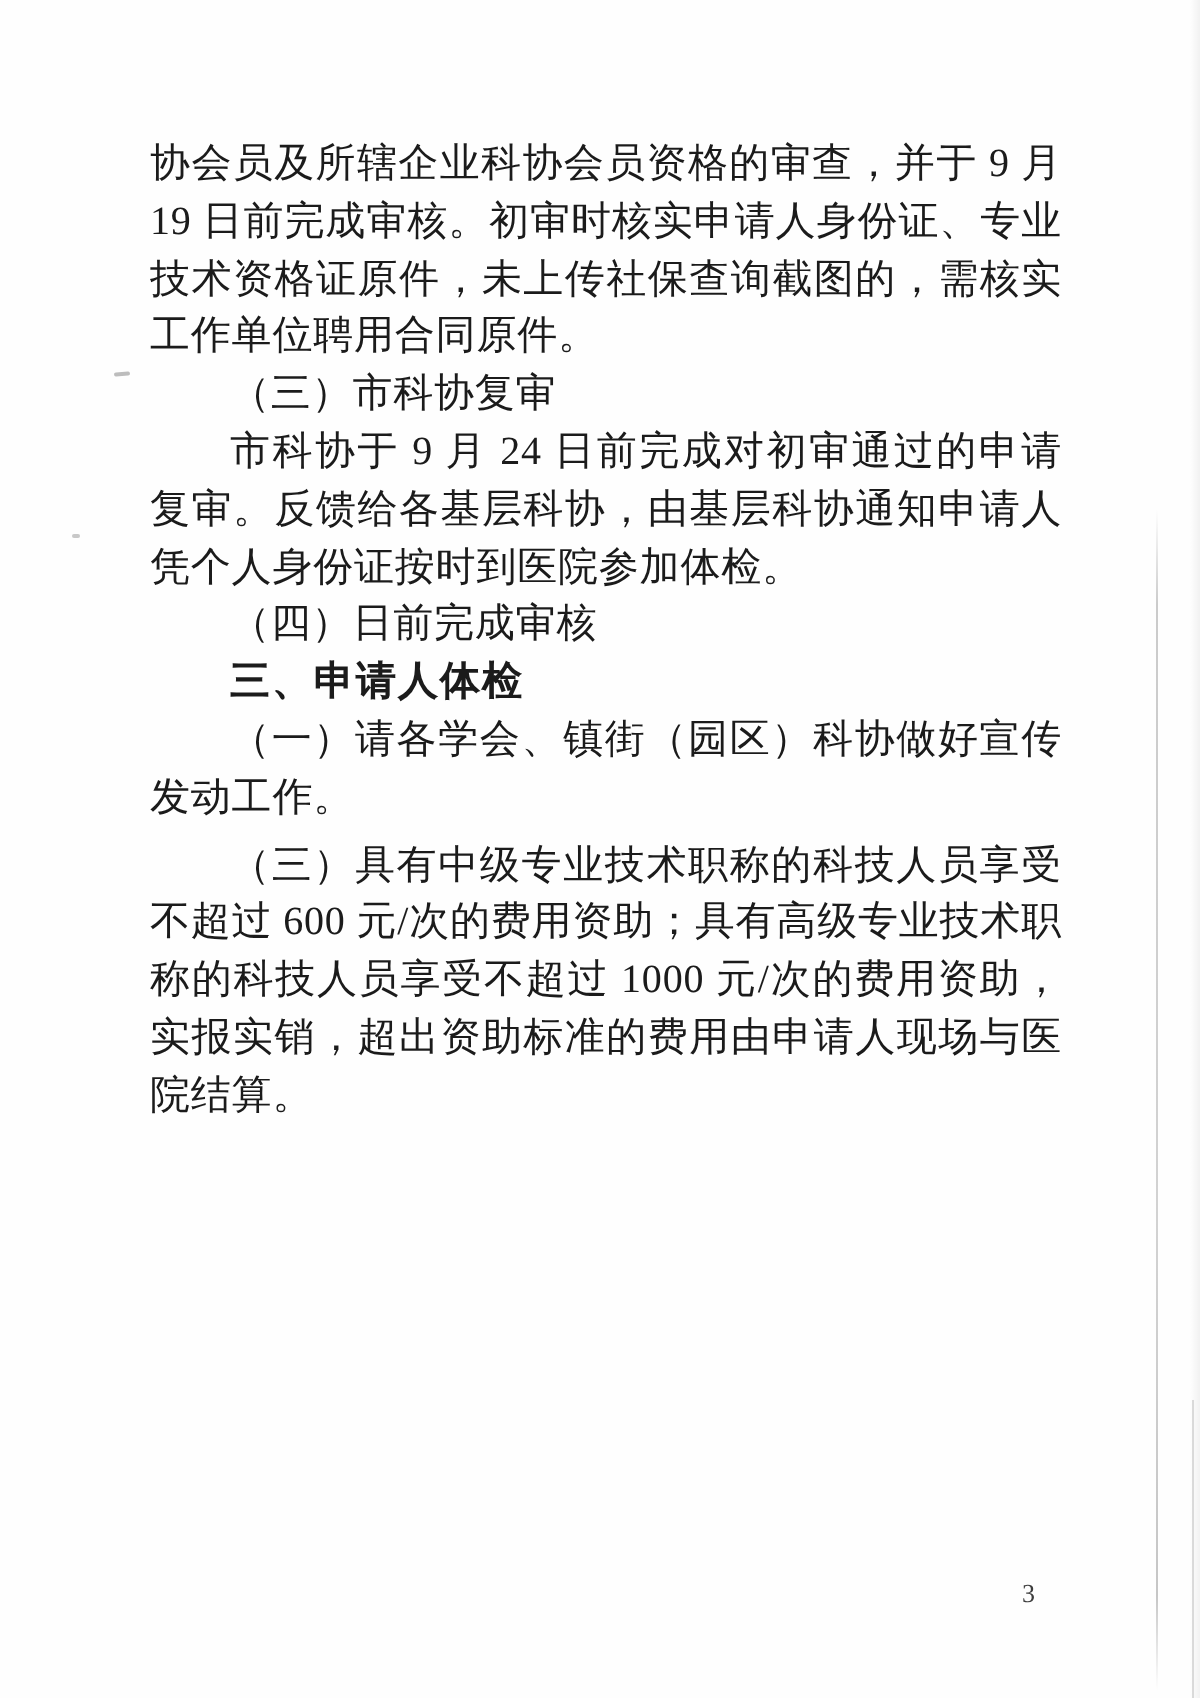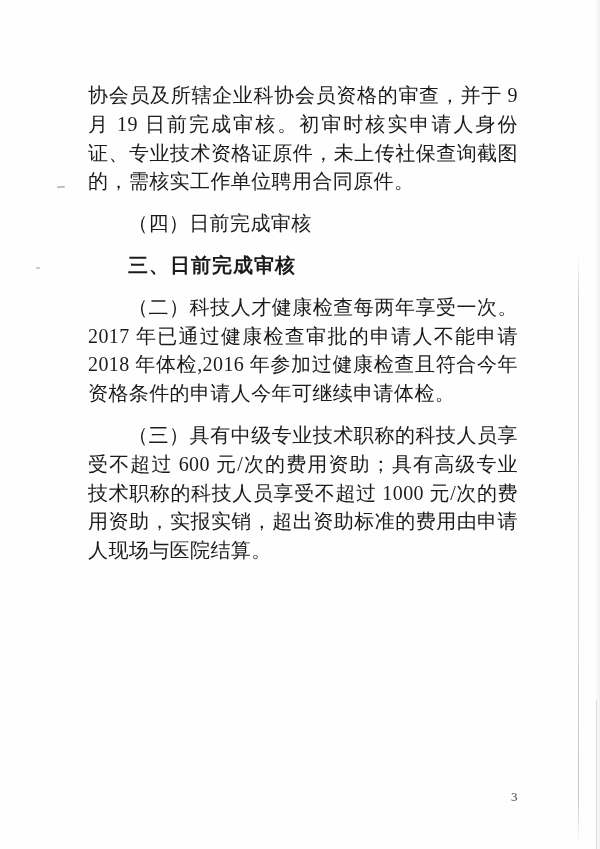--- a/index.html
+++ b/index.html
@@ -34,21 +34,21 @@
     top: 68px;
     width: 456px;
     font-size: 20px;
     line-height: 28.8px;
     letter-spacing: 0.4px;
     color: #1b1b1b;
     text-align: justify;
     text-justify: inter-character;
   }
   .doc-body p {
-    margin: 13px;
+    margin: 0;
   }
   .doc-body p.indent {
     text-indent: 40px;
   }
   .doc-body p.bold {
     font-weight: 700;
     letter-spacing: 1px;
   }
   .doc-body p.spaced {
     margin-top: 5px;
@@ -97,23 +97,25 @@
     background: #c8c8c8;
     border-radius: 1px;
   }
 </style>
 </head>
 <body>
 
 <div class="sheet">
   <div class="doc-body" id="doc-body">
       <p class="">协会员及所辖企业科协会员资格的审查，并于 9 月 19 日前完成审核。初审时核实申请人身份证、专业技术资格证原件，未上传社保查询截图的，需核实工作单位聘用合同原件。</p>
+      <p class="indent ">（三）市科协复审</p>
+      <p class="indent ">市科协于 9 月 24 日前完成对初审通过的申请复审。反馈给各基层科协，由基层科协通知申请人凭个人身份证按时到医院参加体检。</p>
       <p class="indent ">（四）日前完成审核</p>
-      <p class="indent bold ">三、日前完成审核</p>
-      <p class="indent ">（二）科技人才健康检查每两年享受一次。2017 年已通过健康检查审批的申请人不能申请 2018 年体检,2016 年参加过健康检查且符合今年资格条件的申请人今年可继续申请体检。</p>
+      <p class="indent bold ">三、申请人体检</p>
+      <p class="indent ">（一）请各学会、镇街（园区）科协做好宣传发动工作。</p>
       <p class="indent spaced">（三）具有中级专业技术职称的科技人员享受不超过 600 元/次的费用资助；具有高级专业技术职称的科技人员享受不超过 1000 元/次的费用资助，实报实销，超出资助标准的费用由申请人现场与医院结算。</p>
     </div>
 
   <span class="page-num">3</span>
 
   <div class="vline-a"></div>
   <div class="vline-b"></div>
   <div class="speck-a"></div>
   <div class="speck-b"></div>
   <div class="edge-shade"></div>

